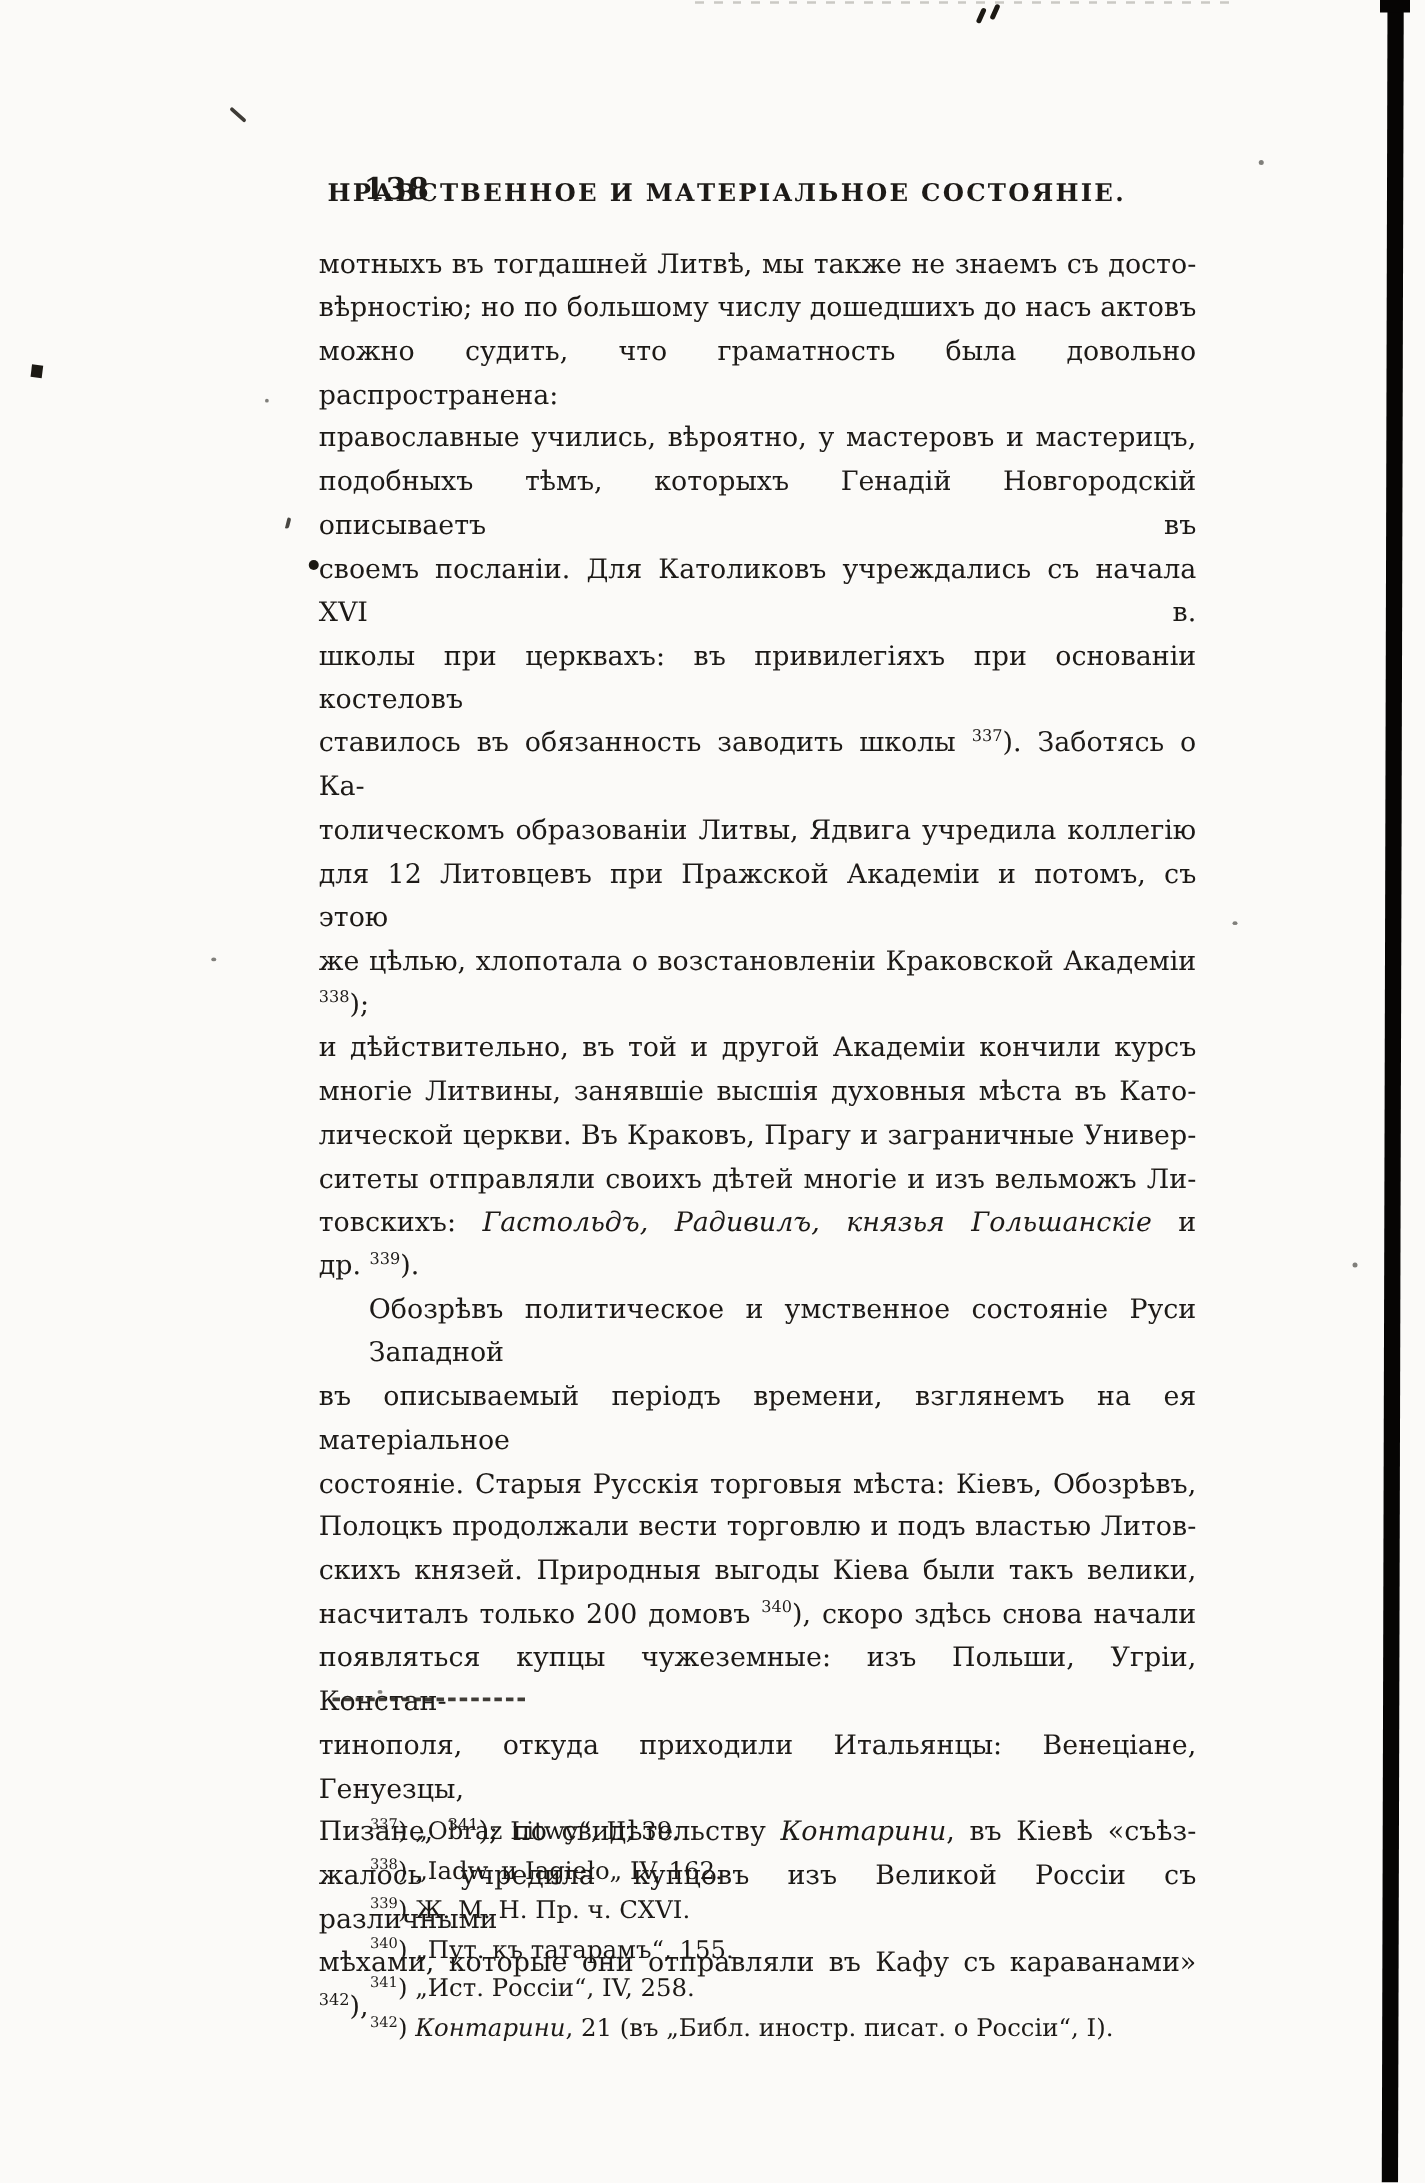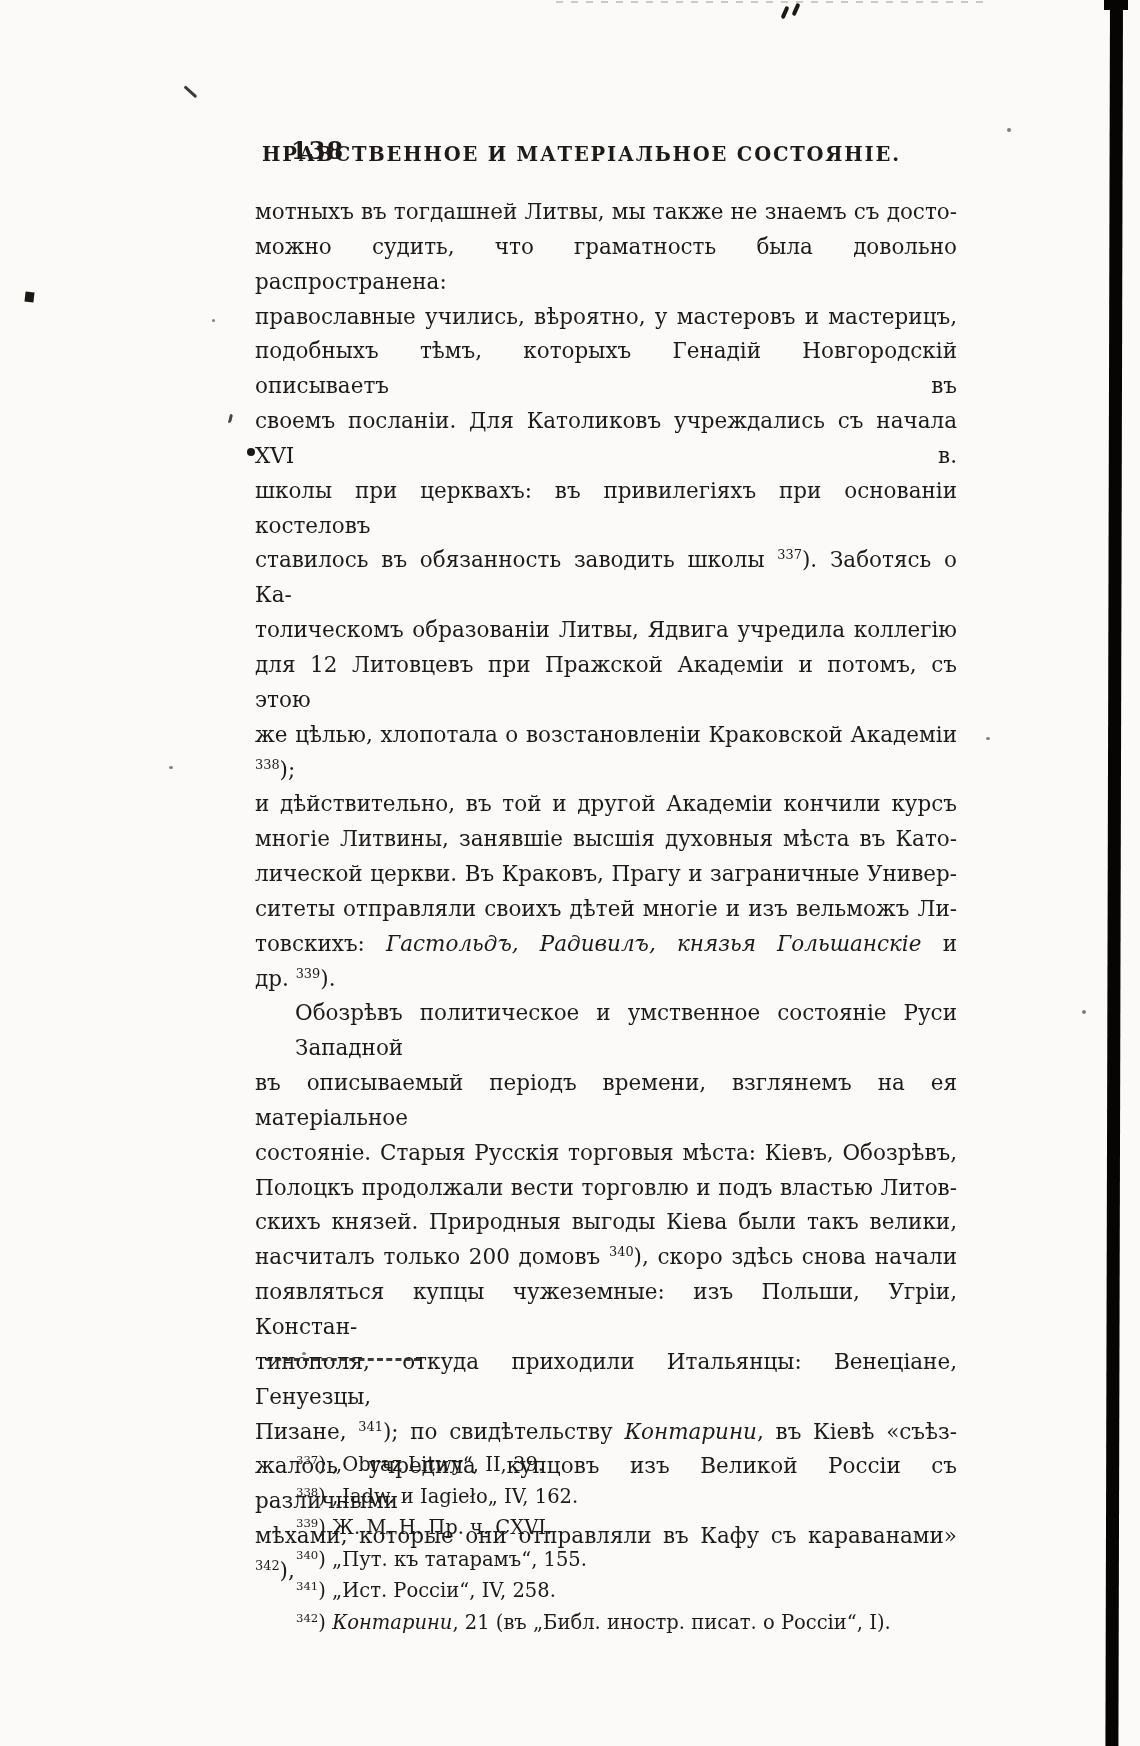--- a/index.html
+++ b/index.html
@@ -107,21 +107,22 @@
 <body>
 
 <div class="page">
 
   <div class="page-number">138</div>
 
   <div class="running-head">НРАВСТВЕННОЕ И МАТЕРІАЛЬНОЕ СОСТОЯНІЕ.</div>
 
   <div class="body-text">
       <div>
-        <div class="line">мотныхъ въ тогдашней Литвы, мы также не знаемъ съ досто-</div>
+        <div class="line">мотныхъ въ тогдашней Литвѣ, мы также не знаемъ съ досто-</div>
+        <div class="line">вѣрностію; но по большому числу дошедшихъ до насъ актовъ</div>
         <div class="line">можно судить, что граматность была довольно распространена:</div>
         <div class="line">православные учились, вѣроятно, у мастеровъ и мастерицъ,</div>
         <div class="line">подобныхъ тѣмъ, которыхъ Генадій Новгородскій описываетъ въ</div>
         <div class="line">своемъ посланіи. Для Католиковъ учреждались съ начала XVI в.</div>
         <div class="line">школы при церквахъ: въ привилегіяхъ при основаніи костеловъ</div>
         <div class="line">ставилось въ обязанность заводить школы <sup>337</sup>). Заботясь о Ка-</div>
         <div class="line">толическомъ образованіи Литвы, Ядвига учредила коллегію</div>
         <div class="line">для 12 Литовцевъ при Пражской Академіи и потомъ, съ этою</div>
         <div class="line">же цѣлью, хлопотала о возстановленіи Краковской Академіи <sup>338</sup>);</div>
         <div class="line">и дѣйствительно, въ той и другой Академіи кончили курсъ</div>

